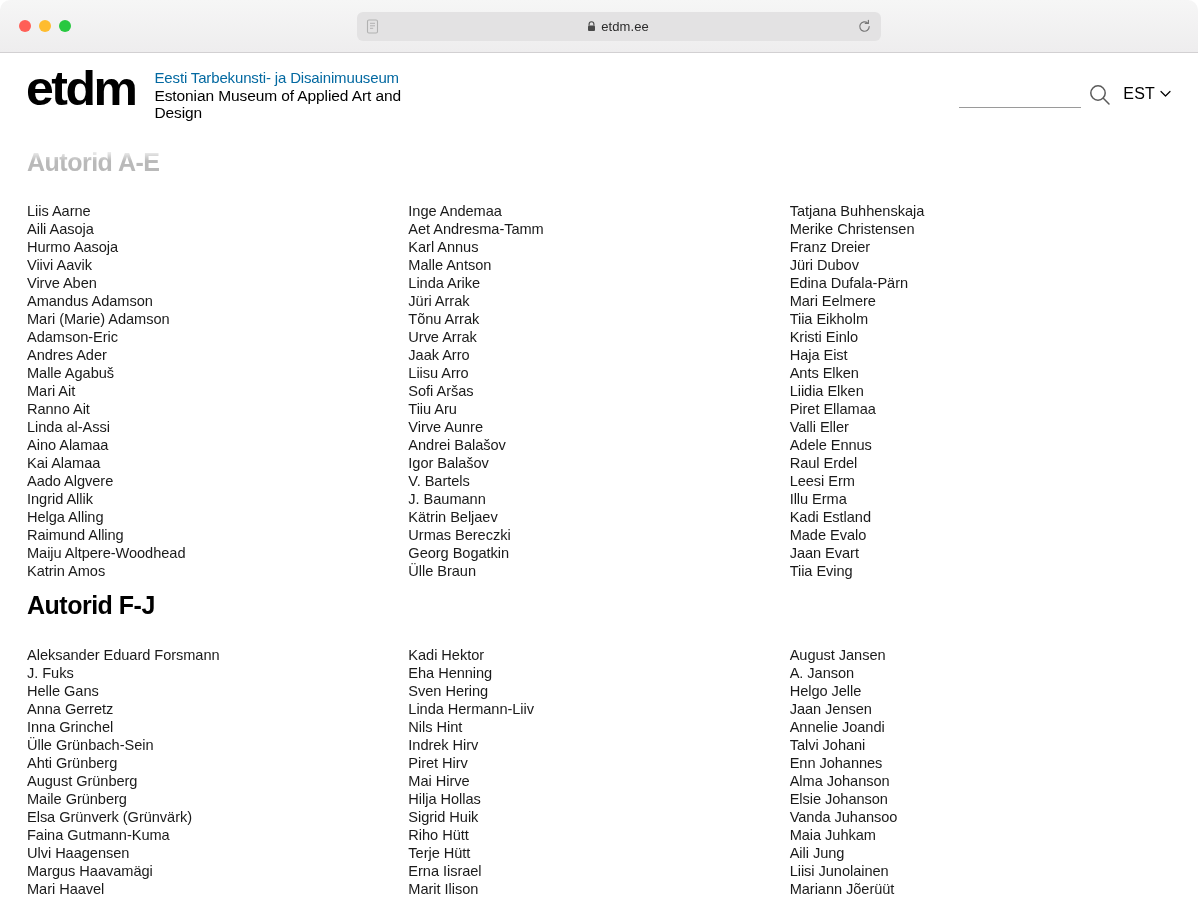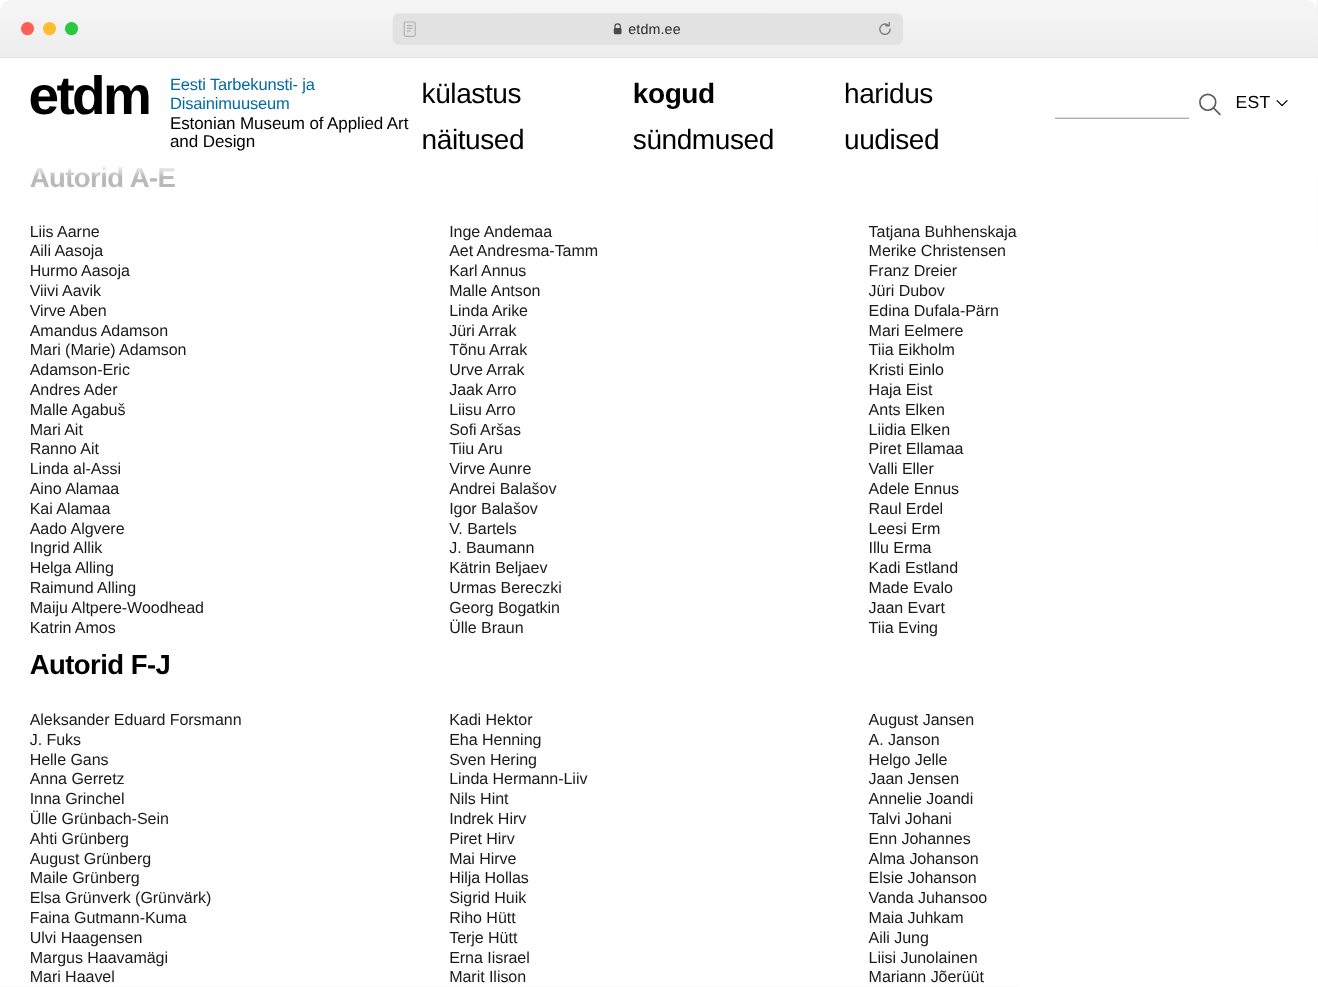--- a/index.html
+++ b/index.html
@@ -28,21 +28,21 @@
     border-top-right-radius: 10px;
   }
   .traffic { display: flex; gap: 8px; margin-left: 19px; }
   .light { width: 12px; height: 12px; border-radius: 50%; }
   .light.red    { background: #ff5f57; }
   .light.yellow { background: #febc2e; }
   .light.green  { background: #28c840; }
 
   .urlbar {
     position: absolute; left: 357px; top: 12px;
-    width: 464px; height: 29px;
+    width: 524px; height: 29px;
     background: #e3e2e3; border-radius: 6px;
     display: flex; align-items: center;
     padding: 0 9px;
   }
   .urlbar .shield { width: 13px; height: 15px; opacity: .55; }
   .url-center {
     flex: 1; display: flex; align-items: center; justify-content: center;
     gap: 5px;
   }
   .url-text {
@@ -320,34 +320,20 @@
       <div class="masthead-inner">
 
         <div class="brand">
           <div class="logo">etdm</div>
           <div class="brand-text">
             <div class="brand-et">Eesti Tarbekunsti- ja Disainimuuseum</div>
             <div class="brand-en">Estonian Museum of Applied Art and Design</div>
           </div>
         </div>
 
-        <div class="nav">
-          <div class="nav-col">
-            <div class="nav-item">külastus</div>
-            <div class="nav-item">näitused</div>
-          </div>
-          <div class="nav-col">
-            <div class="nav-item bold">kogud</div>
-            <div class="nav-item">sündmused</div>
-          </div>
-          <div class="nav-col">
-            <div class="nav-item">haridus</div>
-            <div class="nav-item">uudised</div>
-          </div>
-        </div>
 
         <div class="tools">
           <div class="search-wrap">
             <input class="search-input" type="text" placeholder="" style="">
             <svg class="search-icon" viewBox="0 0 26 26">
               <circle cx="11" cy="11" r="7.2" fill="none" stroke="#5a5a5a" stroke-width="1.5"></circle>
               <line x1="16.3" y1="16.3" x2="22" y2="22" stroke="#5a5a5a" stroke-width="1.5" stroke-linecap="round"></line>
             </svg>
           </div>
           <div class="lang">

